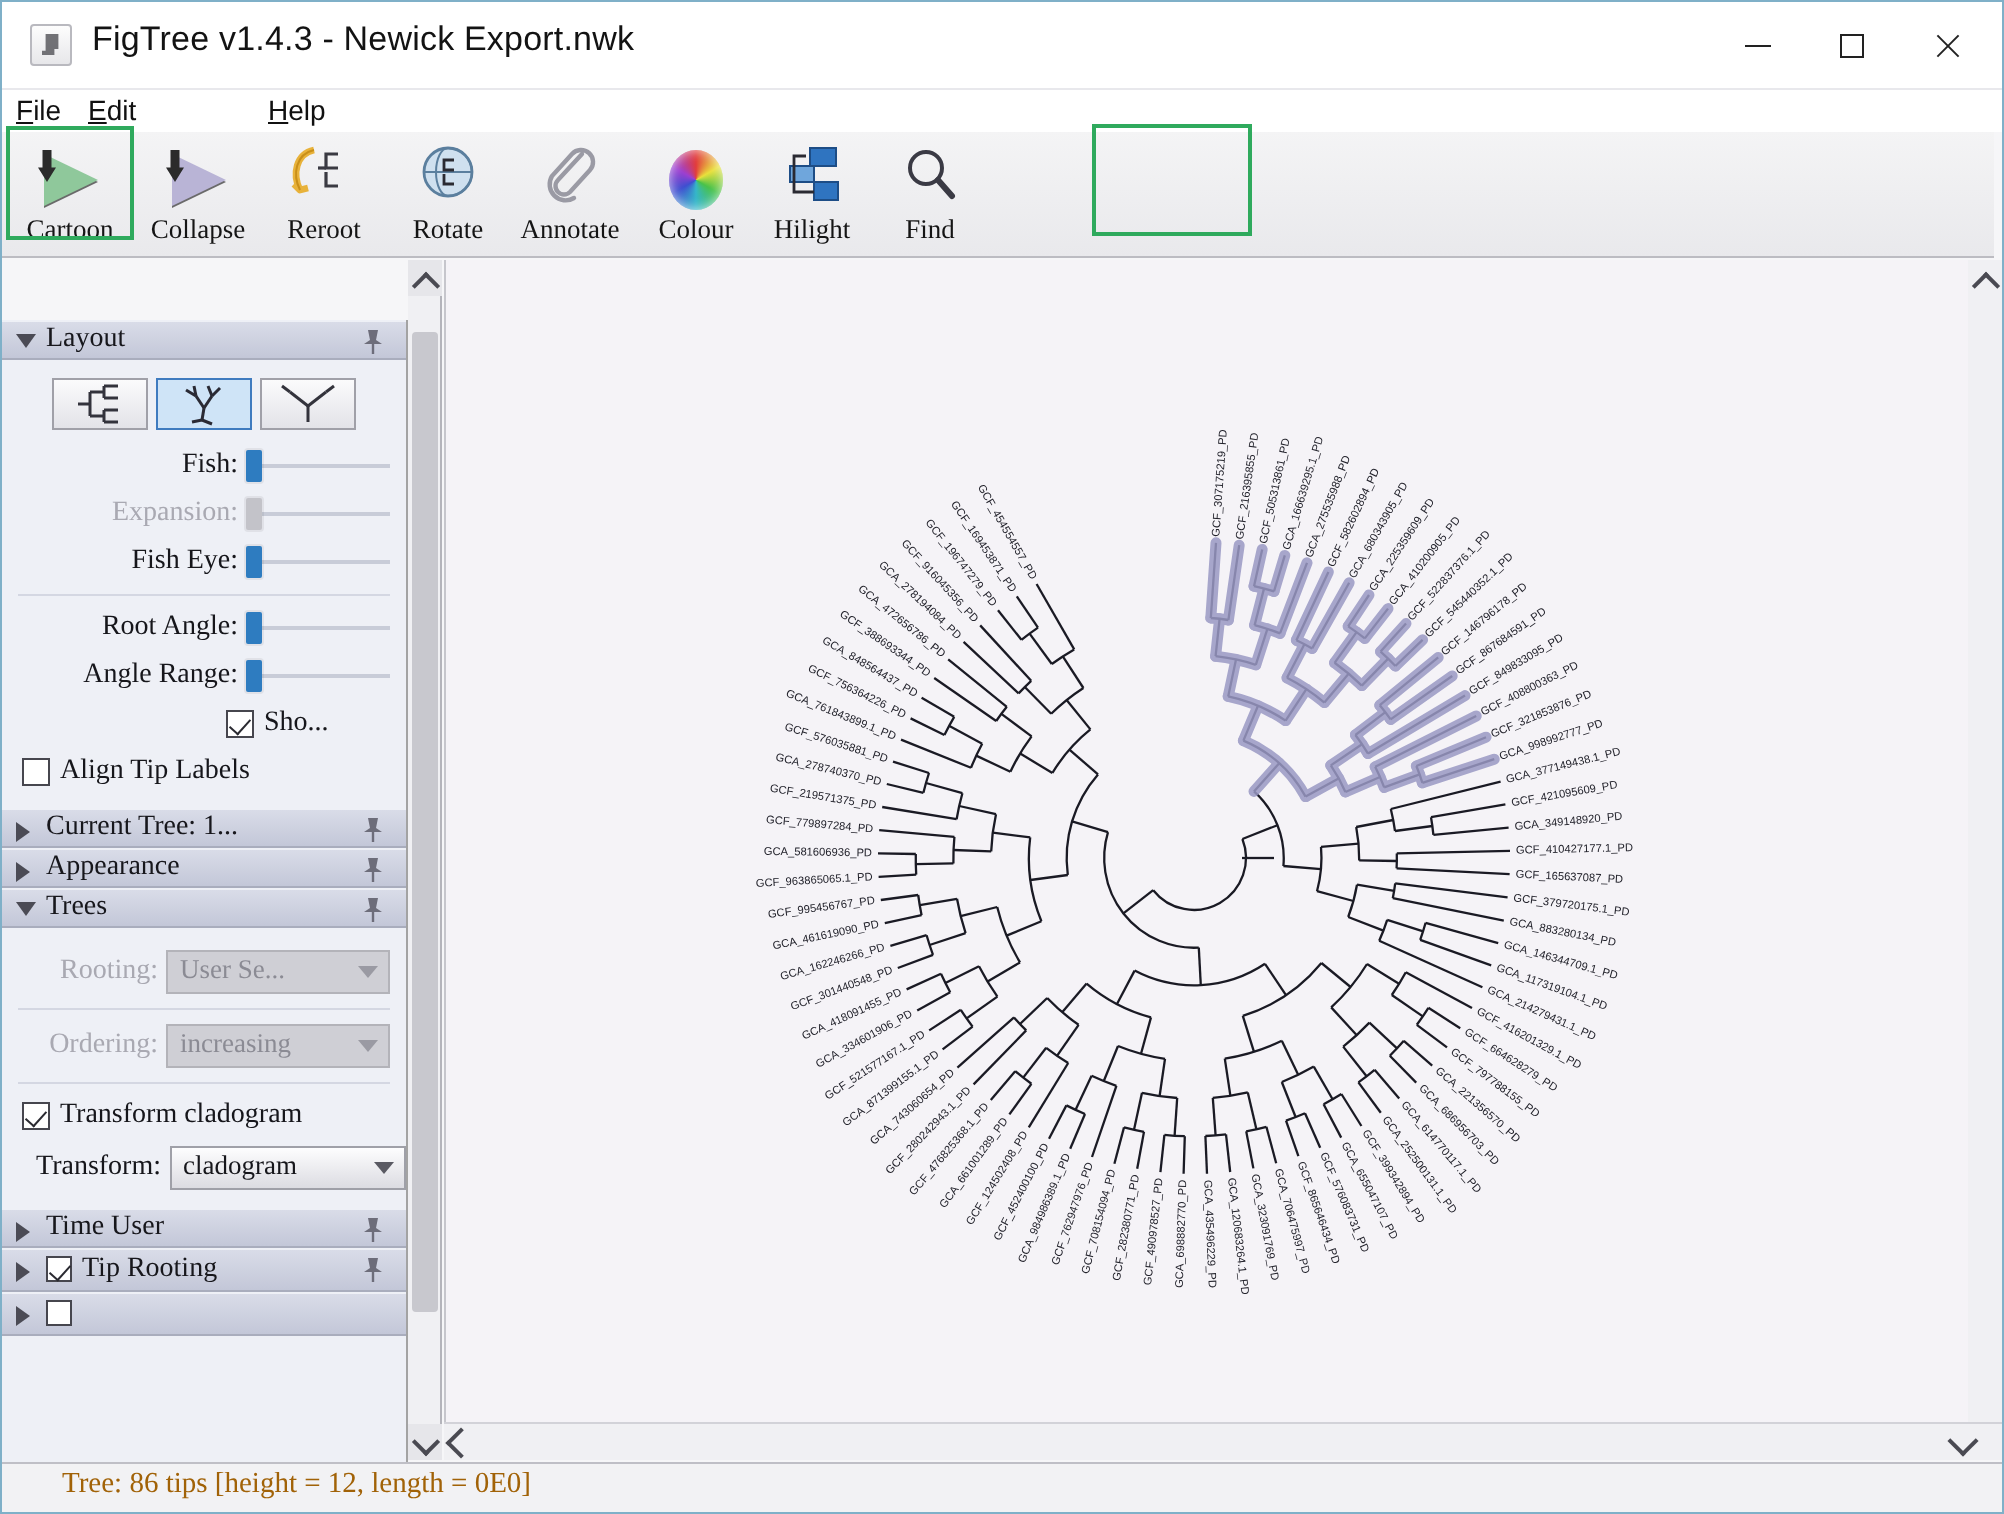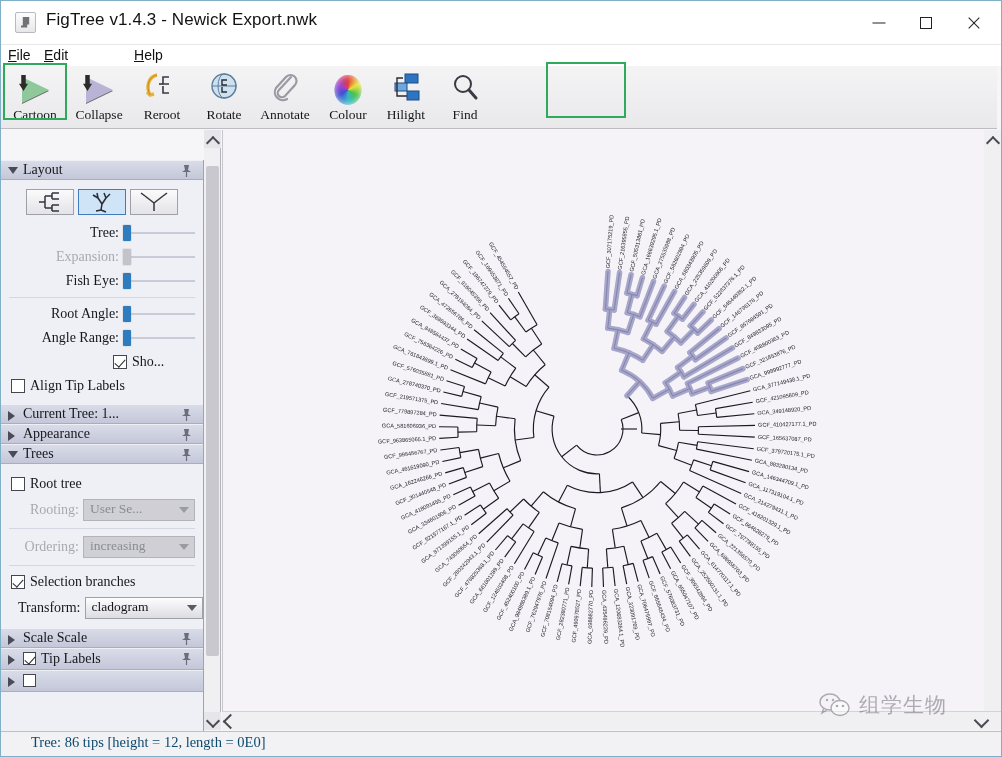--- a/index.html
+++ b/index.html
@@ -192,21 +192,21 @@
           border:solid #4a4a52;border-width:0 2px 2px 0;transform:rotate(45deg);}
 
   
   .wmark{position:absolute;left:818px;top:690px;display:flex;align-items:center;
          opacity:.42;}
   .wmark .wtxt{font-size:21px;color:#4a4a52;margin-left:6px;letter-spacing:1px;}
 
   
   .status{position:absolute;left:0;top:730px;width:1000px;height:25px;
           background:#f2f2f4;border-top:1px solid #bfbfc6;box-sizing:border-box;}
-  .status .st{position:absolute;left:30px;top:2px;font-size:14.5px;color:#0c4a6e;
+  .status .st{position:absolute;left:30px;top:2px;font-size:14.5px;color:#a16207;
           font-family:"Liberation Serif",serif;}
 </style>
 </head>
 <body>
 
 <div class="app">
 
   <div class="titlebar">
     <div class="title-ico"></div>
     <div class="title-txt">FigTree v1.4.3 - Newick Export.nwk</div>
@@ -384,21 +384,21 @@
                 <path d="M23 13 L32 6"></path>
                 <path d="M23 13 L23 21"></path>
               <path d="M14 6 L10 3"></path>
                 <path d="M32 6 L36 3"></path>
             </g>
           </svg>
         </div>
       </div>
 
       <div class="row">
-        <div class="rlab">Tree:</div>
+        <div class="rlab">Fish:</div>
         <div class="sld">
             <div class="trk"></div>
             <div class="thm" style="left:0"></div>
           </div>
       </div>
       <div class="row">
         <div class="rlab dim">Expansion:</div>
         <div class="sld dis">
             <div class="trk"></div>
             <div class="thm" style="left:0"></div>
@@ -458,65 +458,61 @@
     <div class="pnlhdr">
       <div class="tri down"></div>
       <div class="ttl">Trees</div>
       <svg class="pin" viewBox="0 0 13 14">
         <path d="M4 1 h5 l-1 5 3 2 h-9 l3 -2 z" fill="#6d6d7a"></path>
           <path d="M6.5 8 v5" stroke="#6d6d7a" stroke-width="1.2"></path>
       </svg>
     </div>
 
     <div class="pnlbody" style="padding-top:8px">
-      <div class="chkrow">
-        <div class="chk"></div>
-        <div class="chklab">Root tree</div>
-      </div>
       <div class="row" style="height:28px">
         <div class="rlab dim" style="width:78px">Rooting:</div>
         <div class="combo dis" style="width:112px">
           <div class="cv">User Se...</div>
           <div class="cc"></div>
         </div>
       </div>
       <div class="sep"></div>
       <div class="row" style="height:28px">
         <div class="rlab dim" style="width:78px">Ordering:</div>
         <div class="combo dis" style="width:112px">
           <div class="cv">increasing</div>
           <div class="cc"></div>
         </div>
       </div>
       <div class="sep"></div>
       <div class="chkrow">
         <div class="chk on"></div>
-        <div class="chklab">Selection branches</div>
+        <div class="chklab">Transform cladogram</div>
       </div>
       <div class="row" style="height:28px">
         <div class="rlab" style="width:86px">Transform:</div>
         <div class="combo" style="width:128px">
           <div class="cv">cladogram</div>
           <div class="cc"></div>
         </div>
       </div>
     </div>
 
     <div class="pnlhdr">
       <div class="tri right"></div>
-      <div class="ttl">Scale Scale</div>
+      <div class="ttl">Time User</div>
       <svg class="pin" viewBox="0 0 13 14">
         <path d="M4 1 h5 l-1 5 3 2 h-9 l3 -2 z" fill="#6d6d7a"></path>
           <path d="M6.5 8 v5" stroke="#6d6d7a" stroke-width="1.2"></path>
       </svg>
     </div>
     <div class="pnlhdr" style="height:22px">
       <div class="tri right"></div>
       <div class="chk on" style="position:absolute;left:22px;top:3px;width:13px;height:13px;"></div>
-      <div class="ttl" style="left:40px;top:2px">Tip Labels</div>
+      <div class="ttl" style="left:40px;top:2px">Tip Rooting</div>
       <svg class="pin" viewBox="0 0 13 14">
         <path d="M4 1 h5 l-1 5 3 2 h-9 l3 -2 z" fill="#6d6d7a"></path>
           <path d="M6.5 8 v5" stroke="#6d6d7a" stroke-width="1.2"></path>
       </svg>
     </div>
     <div class="pnlhdr" style="height:22px">
       <div class="tri right"></div>
       <div class="chk" style="position:absolute;left:22px;top:3px;width:13px;height:13px;"></div>
     </div>
   </div>
@@ -900,29 +896,17 @@
   </div>
 
   <div class="cv-sb-r">
     <div class="ar"></div>
   </div>
   <div class="cv-sb-b">
     <div class="arl"></div>
     <div class="ard"></div>
   </div>
 
-  <div class="wmark">
-    <svg width="34" height="26" viewBox="0 0 34 26">
-      <ellipse cx="11" cy="10" rx="10" ry="8" fill="none" stroke="#4a4a52" stroke-width="1.4"></ellipse>
-      <path d="M5 16 L3 21 L8 18" fill="none" stroke="#4a4a52" stroke-width="1.4"></path>
-      <ellipse cx="21" cy="16" rx="9" ry="7.5" fill="#fff" stroke="#4a4a52" stroke-width="1.4"></ellipse>
-      <circle cx="18" cy="14" r="1.3" fill="#4a4a52"></circle>
-        <circle cx="24" cy="14" r="1.3" fill="#4a4a52"></circle>
-      <circle cx="8" cy="8" r="1.2" fill="#4a4a52"></circle>
-        <circle cx="14" cy="8" r="1.2" fill="#4a4a52"></circle>
-    </svg>
-    <div class="wtxt">组学生物</div>
-  </div>
 
   <div class="status">
     <div class="st">Tree: 86 tips [height = 12, length = 0E0]</div>
   </div>
 </div>
 
 </body></html>

